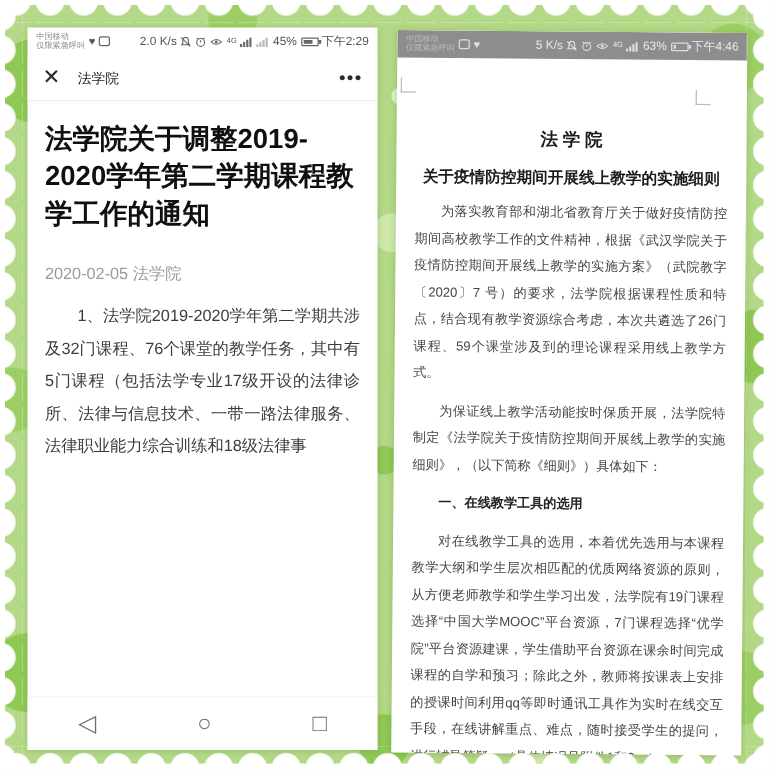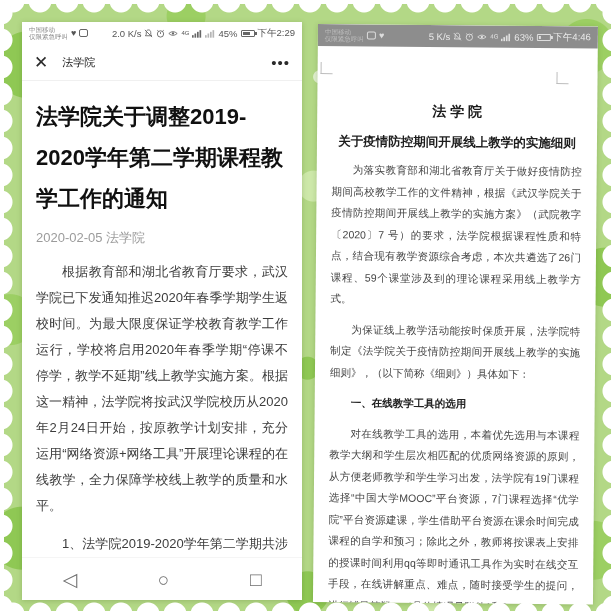--- a/index.html
+++ b/index.html
@@ -67,22 +67,22 @@
   .g4{font-size:6px;line-height:1;}
 
   
   .wxheader{display:flex;align-items:center;height:36px;padding:0 12px;border-bottom:1px solid #f0f0f0;background:#fff;}
   .wx-close{font-size:17px;color:#2b2b2b;margin-right:14px;}
   .wx-title{font-size:11px;color:#1a1a1a;}
   .wx-menu{margin-left:auto;font-size:15px;color:#2b2b2b;letter-spacing:1px;}
 
   
   .article{padding:0 14px 46px 14px;}
-  .art-title{margin:15px 0 0 0;font-size:22px;line-height:41px;font-weight:700;color:#101010;}
-  .art-meta{margin-top:10px;font-size:13px;color:#9b9b9b;}
+  .art-title{margin:15px 0 0 0;font-size:22px;line-height:30px;font-weight:700;color:#101010;}
+  .art-meta{margin-top:24px;font-size:13px;color:#9b9b9b;}
   .article p{margin:12px 0 0 0;font-size:13px;line-height:26px;color:#3c3c3c;text-align:justify;text-indent:2em;}
 
   
   .navbar{position:absolute;left:0;right:0;bottom:0;height:42px;background:#fff;display:flex;align-items:center;justify-content:space-around;border-top:1px solid #f5f5f5;}
   .navbar span{font-size:19px;color:#6f6f6f;line-height:1;}
 
   
   .doc{position:relative;padding:56px 15px 10px 15px;}
   .corner{position:absolute;width:11px;height:11px;border-left:1px solid #bdbdbd;border-bottom:1px solid #bdbdbd;}
   .corner.tl{left:3px;top:16px;}
@@ -147,21 +147,20 @@
 
     <div class="wxheader">
       <span class="wx-close">✕</span>
       <span class="wx-title">法学院</span>
       <span class="wx-menu">•••</span>
     </div>
 
     <div class="article">
       <h1 class="art-title">法学院关于调整2019-2020学年第二学期课程教学工作的通知</h1>
       <div class="art-meta">2020-02-05 法学院</div>
-      <p>根据教育部和湖北省教育厅要求，武汉学院已下发通知推迟2020年春季学期学生返校时间。为最大限度保证学校教育教学工作运行，学校将启用2020年春季学期“停课不停学，教学不延期”线上教学实施方案。根据这一精神，法学院将按武汉学院校历从2020年2月24日开始，按原教学计划安排，充分运用“网络资源+网络工具”开展理论课程的在线教学，全力保障学校线上教学的质量和水平。</p>
       <p>1、法学院2019-2020学年第二学期共涉及32门课程、76个课堂的教学任务，其中有5门课程（包括法学专业17级开设的法律诊所、法律与信息技术、一带一路法律服务、法律职业能力综合训练和18级法律事</p>
     </div>
 
     <div class="navbar">
       <span>◁</span>
       <span>○</span>
       <span>□</span>
     </div>
   </div>
 

